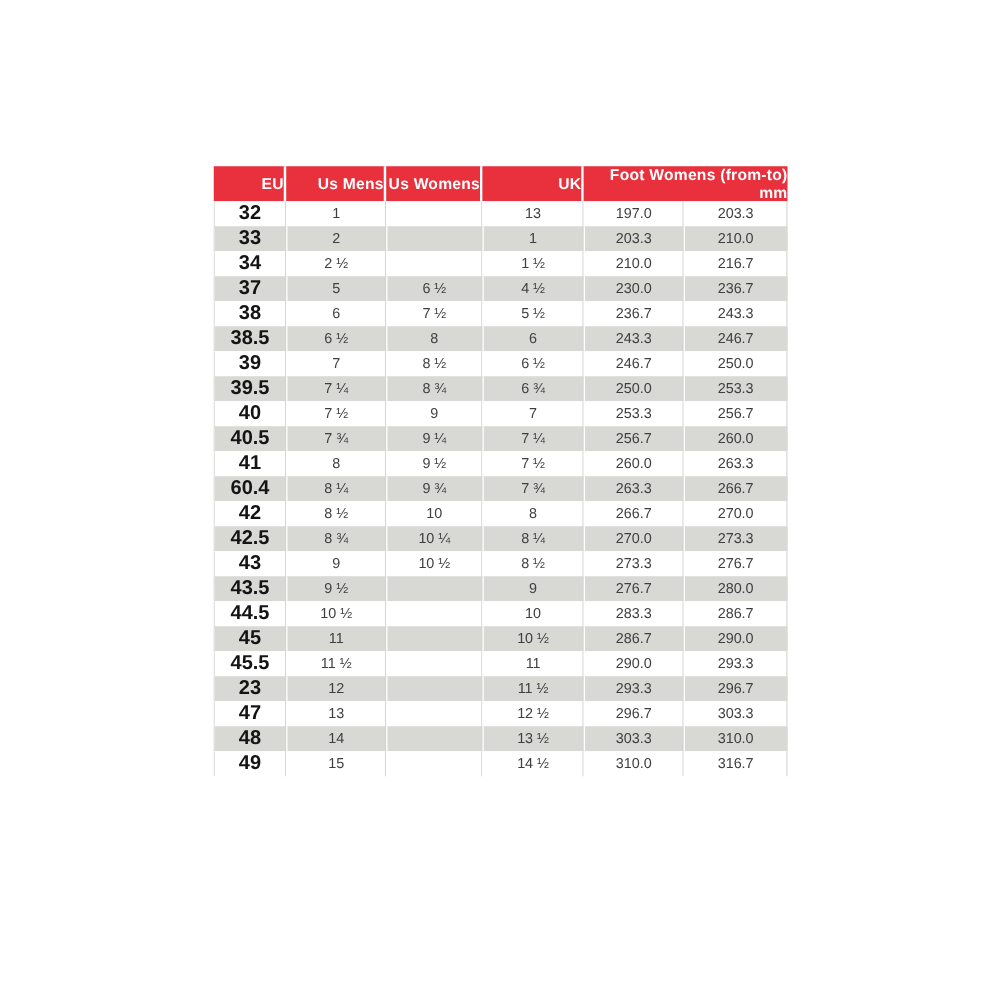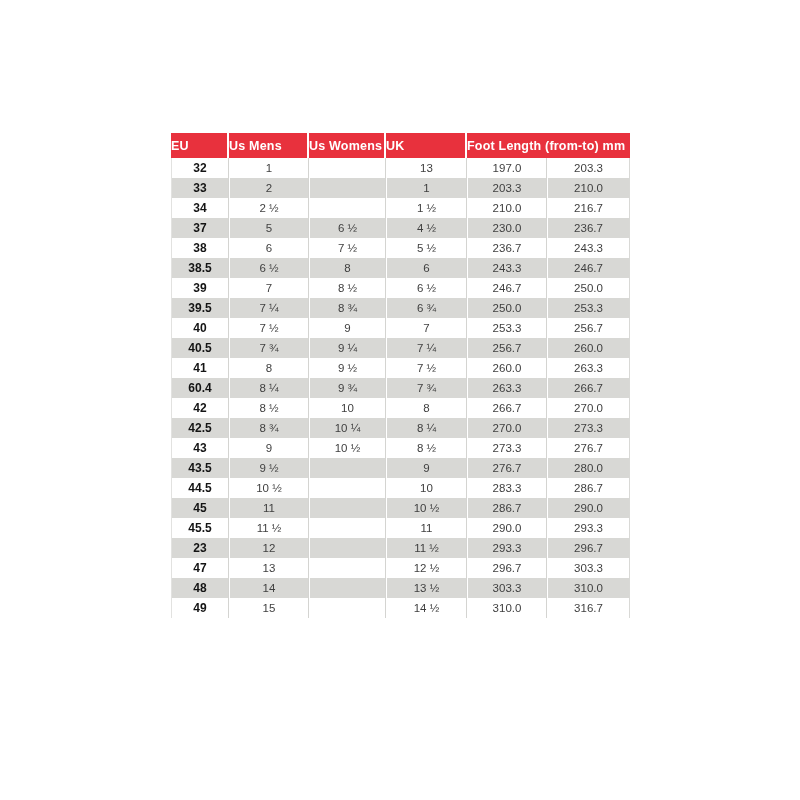--- a/index.html
+++ b/index.html
@@ -23,21 +23,21 @@
     border-collapse: separate;
     border-spacing: 0;
     table-layout: fixed;
   }
   table.size-table th {
     background: var(--header_bg, #e8313d);
     color: var(--header_text, #ffffff);
     font-size: 12.5px;
     font-weight: bold;
     height: 25px;
-    text-align: left;
+    text-align: right;
     vertical-align: middle;
     border-right: 2px solid #ffffff;
     padding: 0;
     letter-spacing: 0.2px;
   }
   table.size-table th:last-child {
     border-right: none;
   }
   table.size-table td {
     height: 20px;
@@ -52,21 +52,21 @@
   }
   table.size-table td:last-child {
     border-right: 1px solid #d9d9d6;
   }
   table.size-table tbody tr:nth-child(even) td {
     background: var(--row_alt, #d8d8d5);
   }
   table.size-table tbody td:first-child {
     font-weight: bold;
     color: #141414;
-    font-size: 12px;
+    font-size: 16px;
     border-left: 1px solid #e2e2e0;
     text-align: center;
   }
 </style>
 </head>
 <body>
 
 <div class="canvas">
   <table class="size-table">
     <colgroup>
@@ -76,21 +76,21 @@
       <col style="width:81px">
       <col style="width:80px">
       <col style="width:83px">
     </colgroup>
     <thead>
       <tr>
         <th>EU</th>
         <th>Us Mens</th>
         <th>Us Womens</th>
         <th>UK</th>
-        <th colspan="2">Foot Length (from-to) mm</th>
+        <th colspan="2">Foot Womens (from-to) mm</th>
       </tr>
     </thead>
     <tbody>
         <tr>
           <td>32</td>
           <td>1</td>
           <td></td>
           <td>13</td>
           <td>197.0</td>
           <td>203.3</td>

